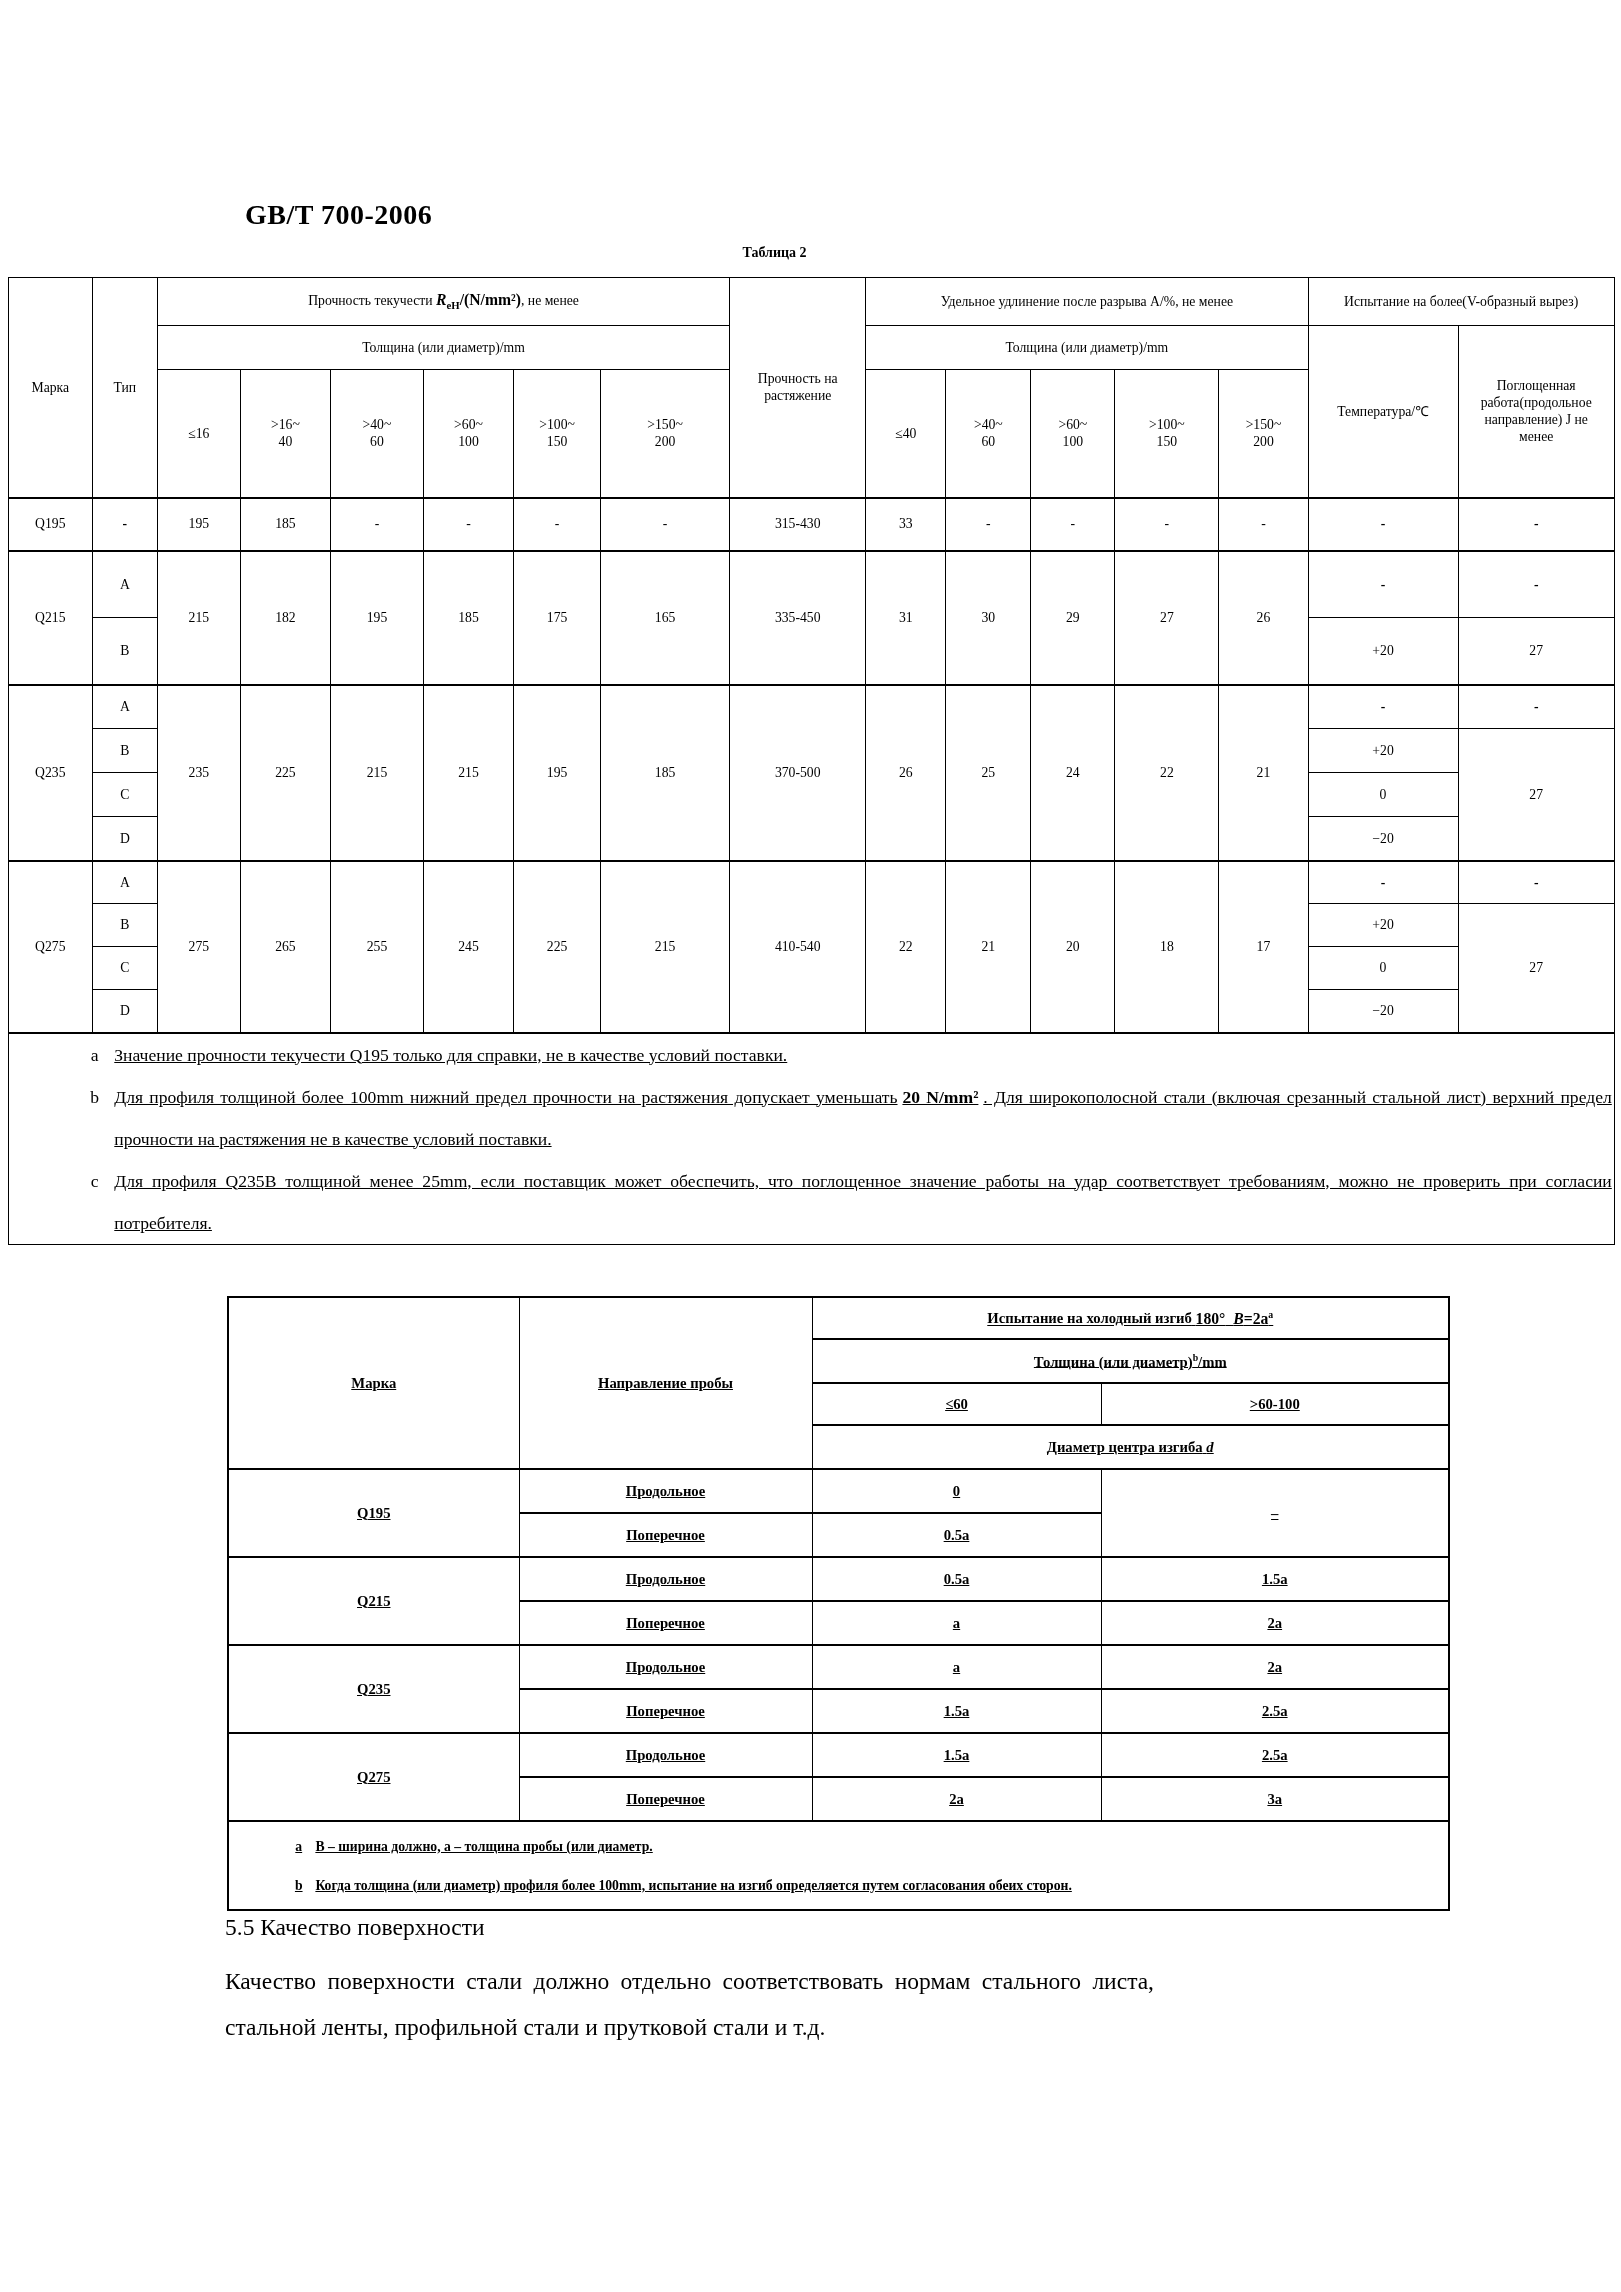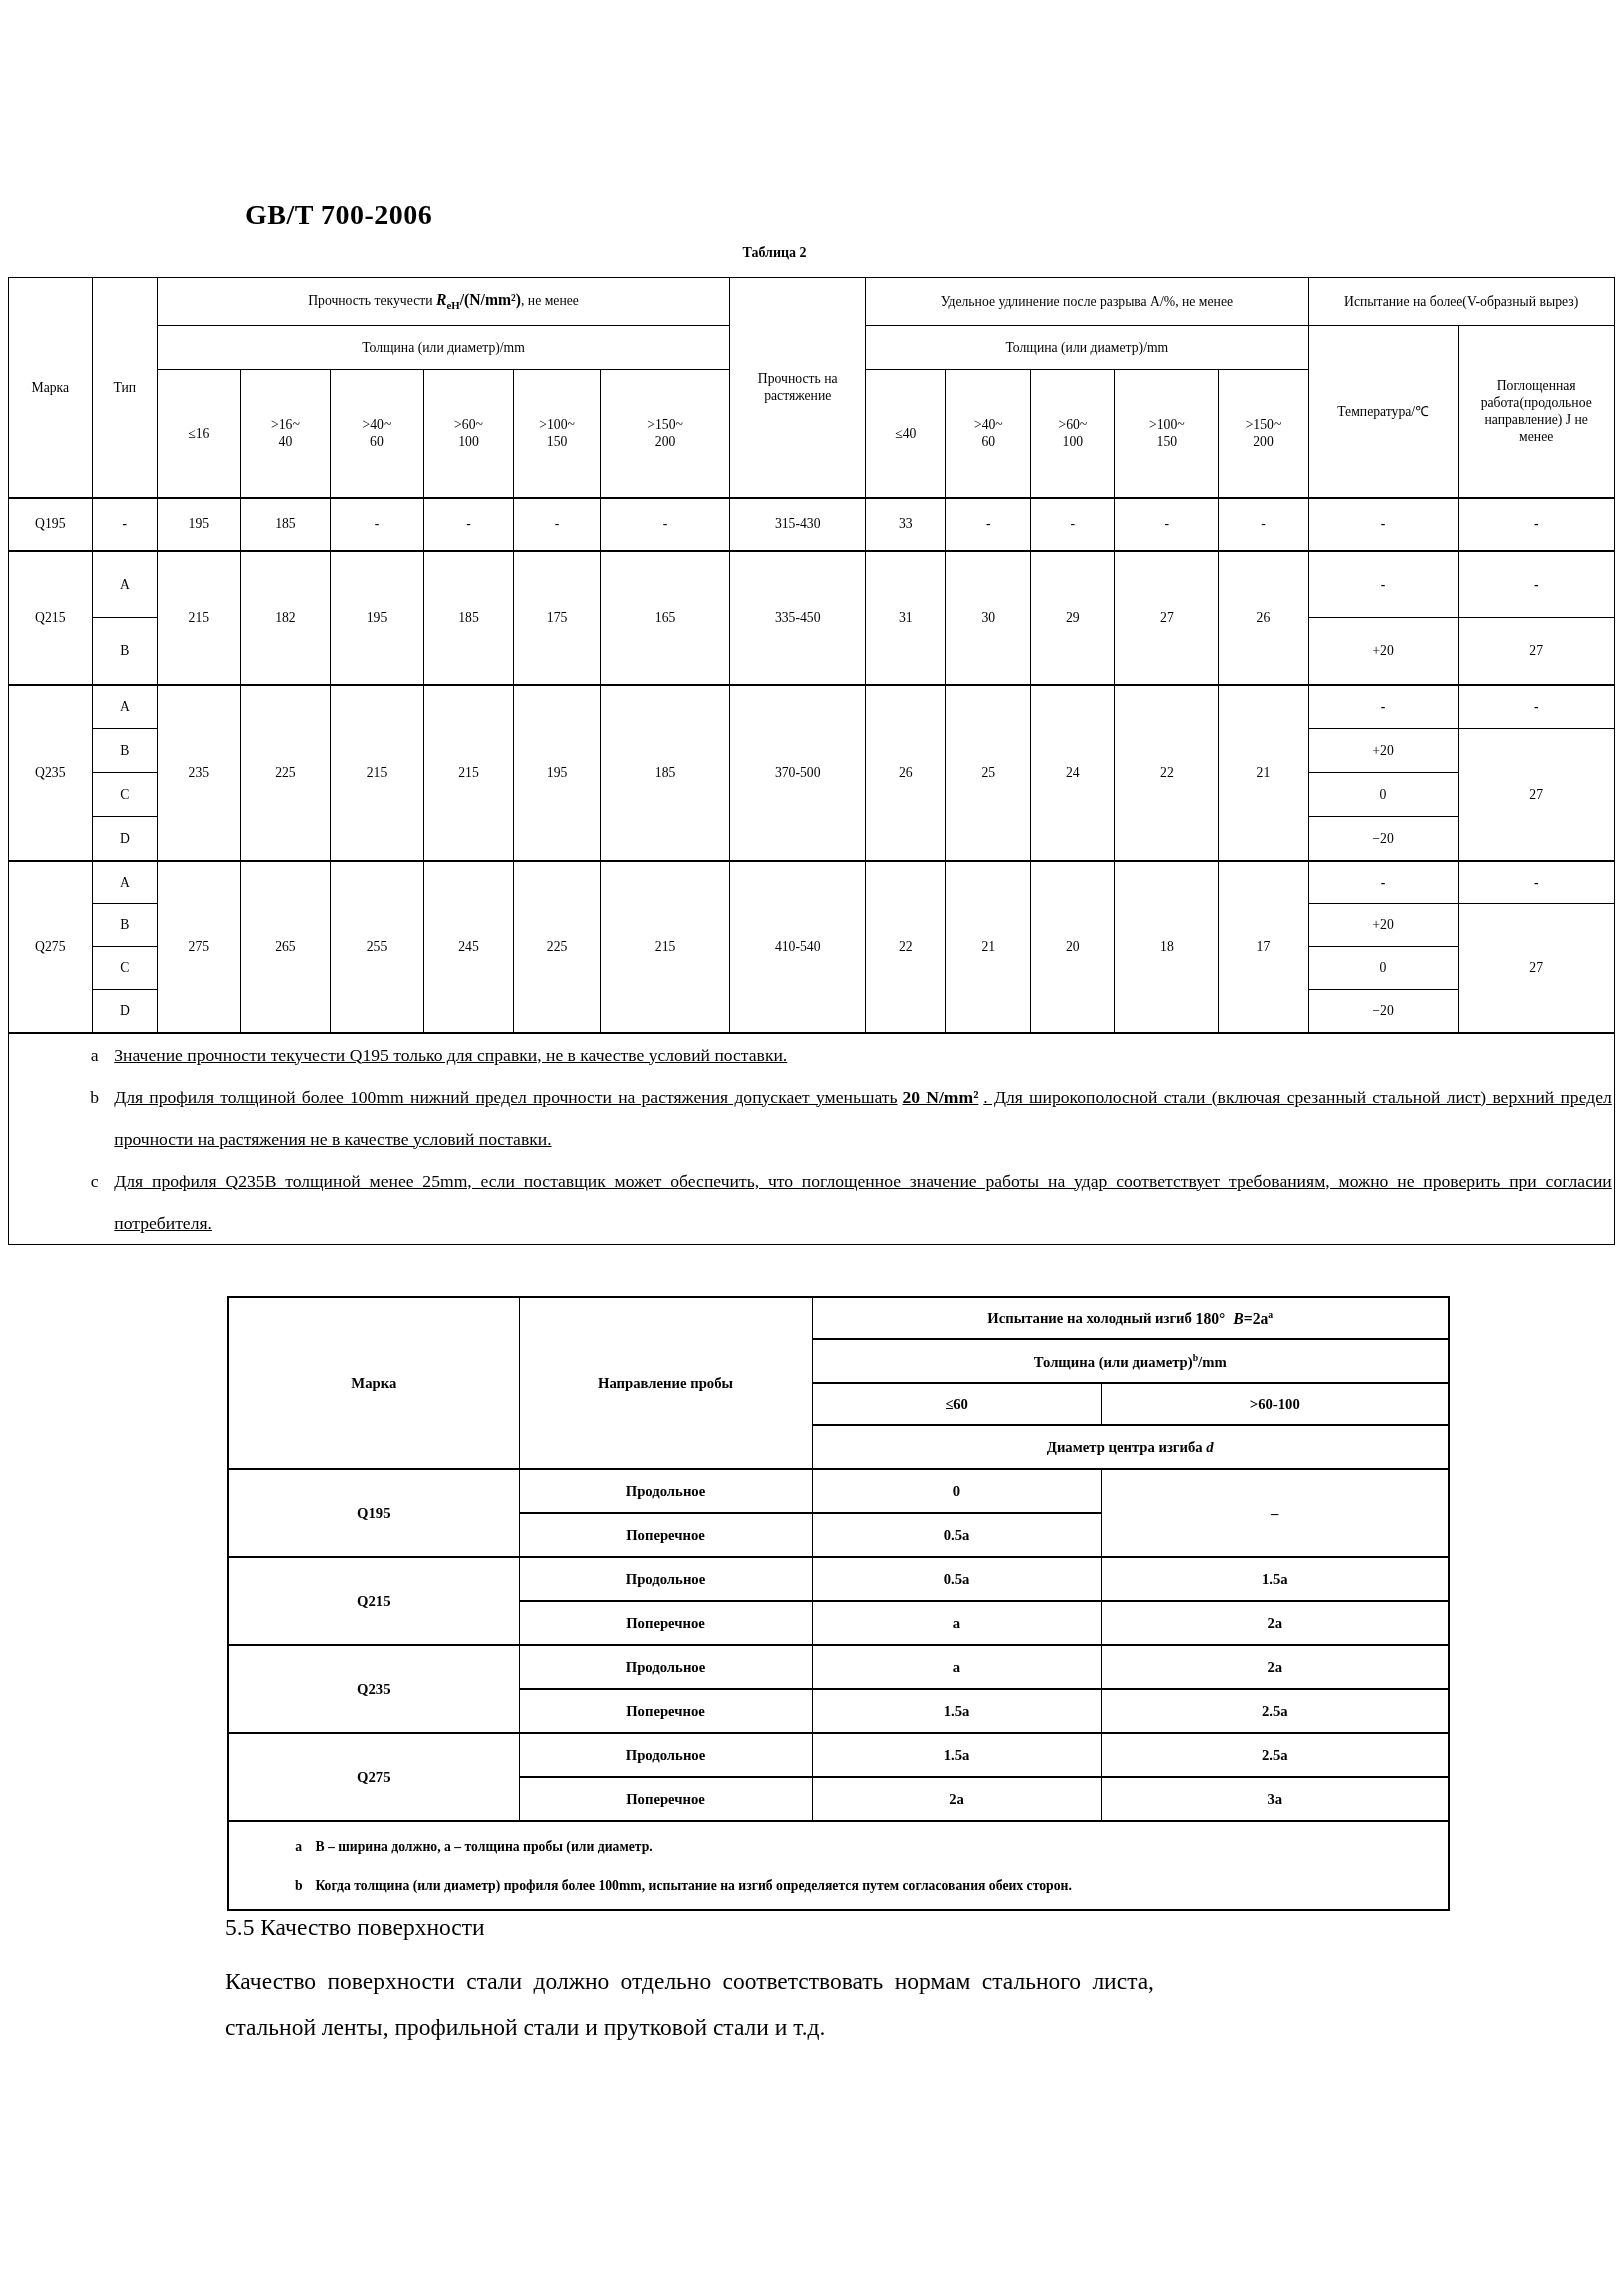--- a/index.html
+++ b/index.html
@@ -39,21 +39,21 @@
   .note .mk { width:15.7px; flex:0 0 15.7px; margin-right:11.8px; }
   .note .nt { flex:1; text-align:justify;text-decoration:underline; }
   .note .nf { font-weight:bold; margin:0 4.9px; white-space:nowrap; }
 
   
   table.t3 { position:absolute; left:227px; top:1296px; width:1221px; border-collapse:collapse; table-layout:fixed; border:2px solid #000; }
   table.t3 td {
     border-left:1px solid #000; border-right:1px solid #000;
     border-top:2px solid #000; border-bottom:2px solid #000;
     text-align:center; vertical-align:middle; padding:0 3.9px;
-    font-size:14.7px; font-weight:bold;
+    font-size:14.7px; font-weight:bold;text-decoration:underline;
   }
   tr.t3h1 { height:42px; } tr.t3h2 { height:44px; } tr.t3h3 { height:42px; } tr.t3h4 { height:44px;padding-left:40px; }
   tr.t3r { height:44px; }
   .bendfml { font-size:15.7px; white-space:nowrap; }
   td.t3notes { text-align:left; vertical-align:top; height:87px; padding:7.8px 9.8px 3.9px 0; }
   .t3note { display:flex; margin-left:59px; line-height:39px; font-size:13.7px; font-weight:bold; }
   .t3note .mk { width:13.7px; flex:0 0 13.7px; margin-right:9.8px; }
   .ivar { font-style:italic; }
   sup.bsup { font-size:9.8px; }
 

